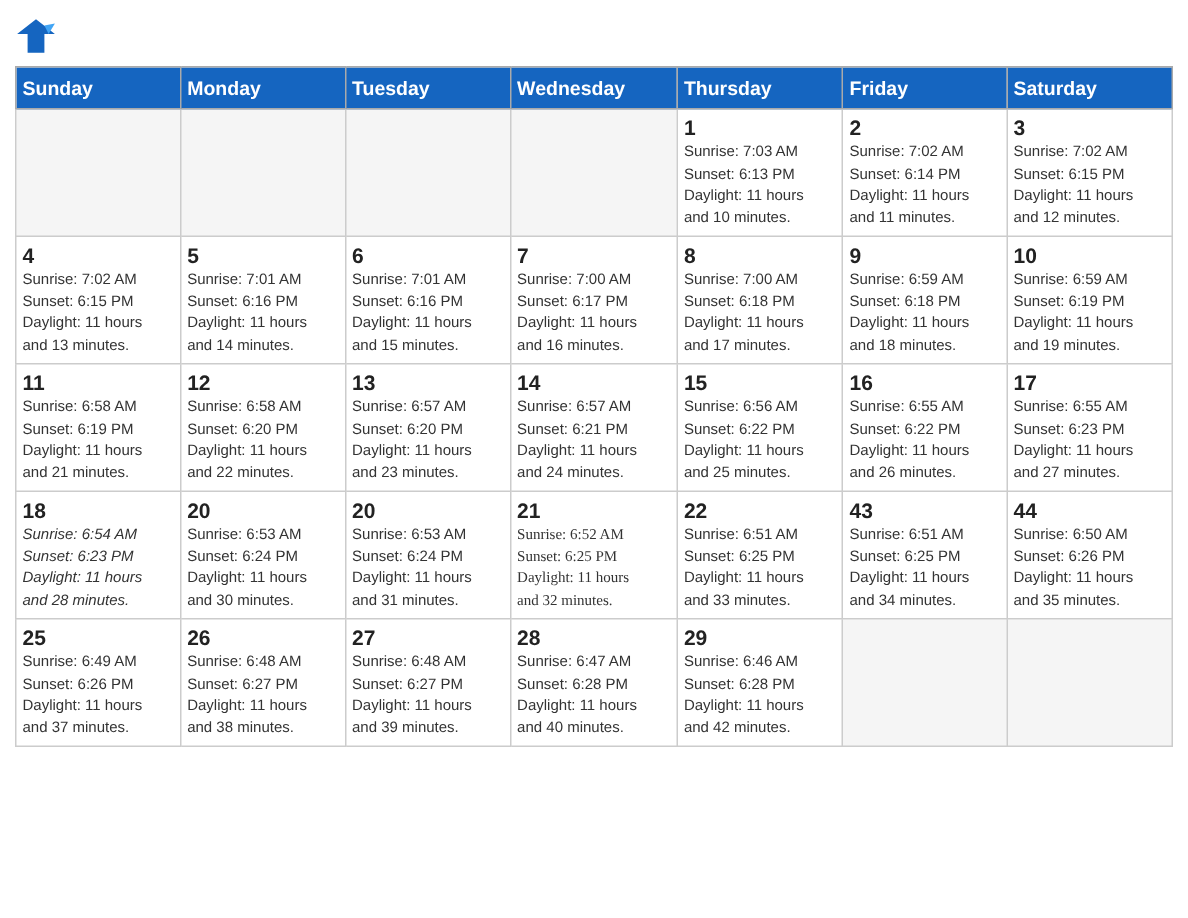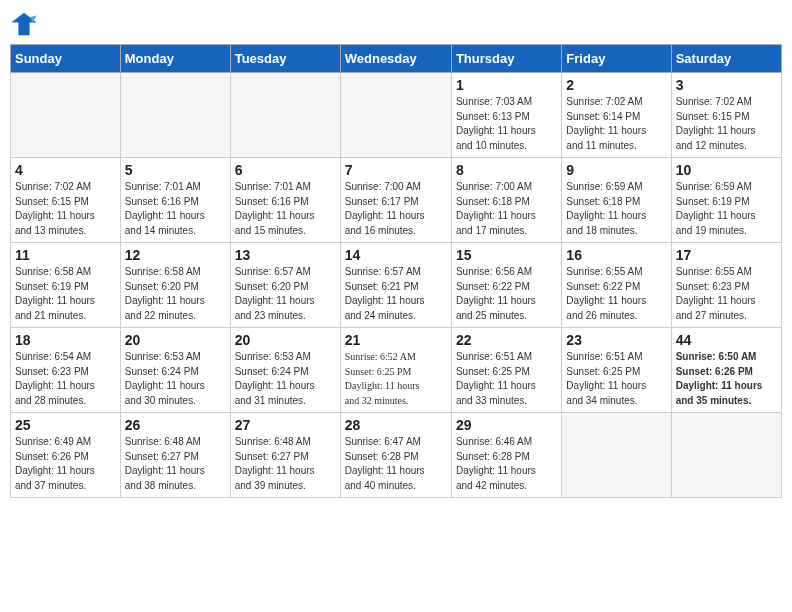--- a/index.html
+++ b/index.html
@@ -240,21 +240,21 @@
           <div class="day-num">17</div>
           <div class="day-info" style="white-space: pre-line;">Sunrise: 6:55 AM
 Sunset: 6:23 PM
 Daylight: 11 hours
 and 27 minutes.</div>
         </td>
       </tr>
       <tr>
         <td>
           <div class="day-num">18</div>
-          <div class="day-info" style="white-space: pre-line;">Sunrise: 6:54 AM
+          <div class="day-info" style="white-space: pre-line; font-style: italic;">Sunrise: 6:54 AM
 Sunset: 6:23 PM
 Daylight: 11 hours
 and 28 minutes.</div>
         </td>
         <td>
           <div class="day-num">20</div>
           <div class="day-info" style="white-space: pre-line;">Sunrise: 6:53 AM
 Sunset: 6:24 PM
 Daylight: 11 hours
 and 30 minutes.</div>
@@ -274,29 +274,29 @@
 and 32 minutes.</div>
         </td>
         <td>
           <div class="day-num">22</div>
           <div class="day-info" style="white-space: pre-line;">Sunrise: 6:51 AM
 Sunset: 6:25 PM
 Daylight: 11 hours
 and 33 minutes.</div>
         </td>
         <td>
-          <div class="day-num">23</div>
+          <div class="day-num">43</div>
           <div class="day-info" style="white-space: pre-line;">Sunrise: 6:51 AM
 Sunset: 6:25 PM
 Daylight: 11 hours
 and 34 minutes.</div>
         </td>
         <td>
           <div class="day-num">44</div>
-          <div class="day-info" style="white-space: pre-line; font-weight: bold;">Sunrise: 6:50 AM
+          <div class="day-info" style="white-space: pre-line;">Sunrise: 6:50 AM
 Sunset: 6:26 PM
 Daylight: 11 hours
 and 35 minutes.</div>
         </td>
       </tr>
       <tr>
         <td>
           <div class="day-num">25</div>
           <div class="day-info" style="white-space: pre-line;">Sunrise: 6:49 AM
 Sunset: 6:26 PM

